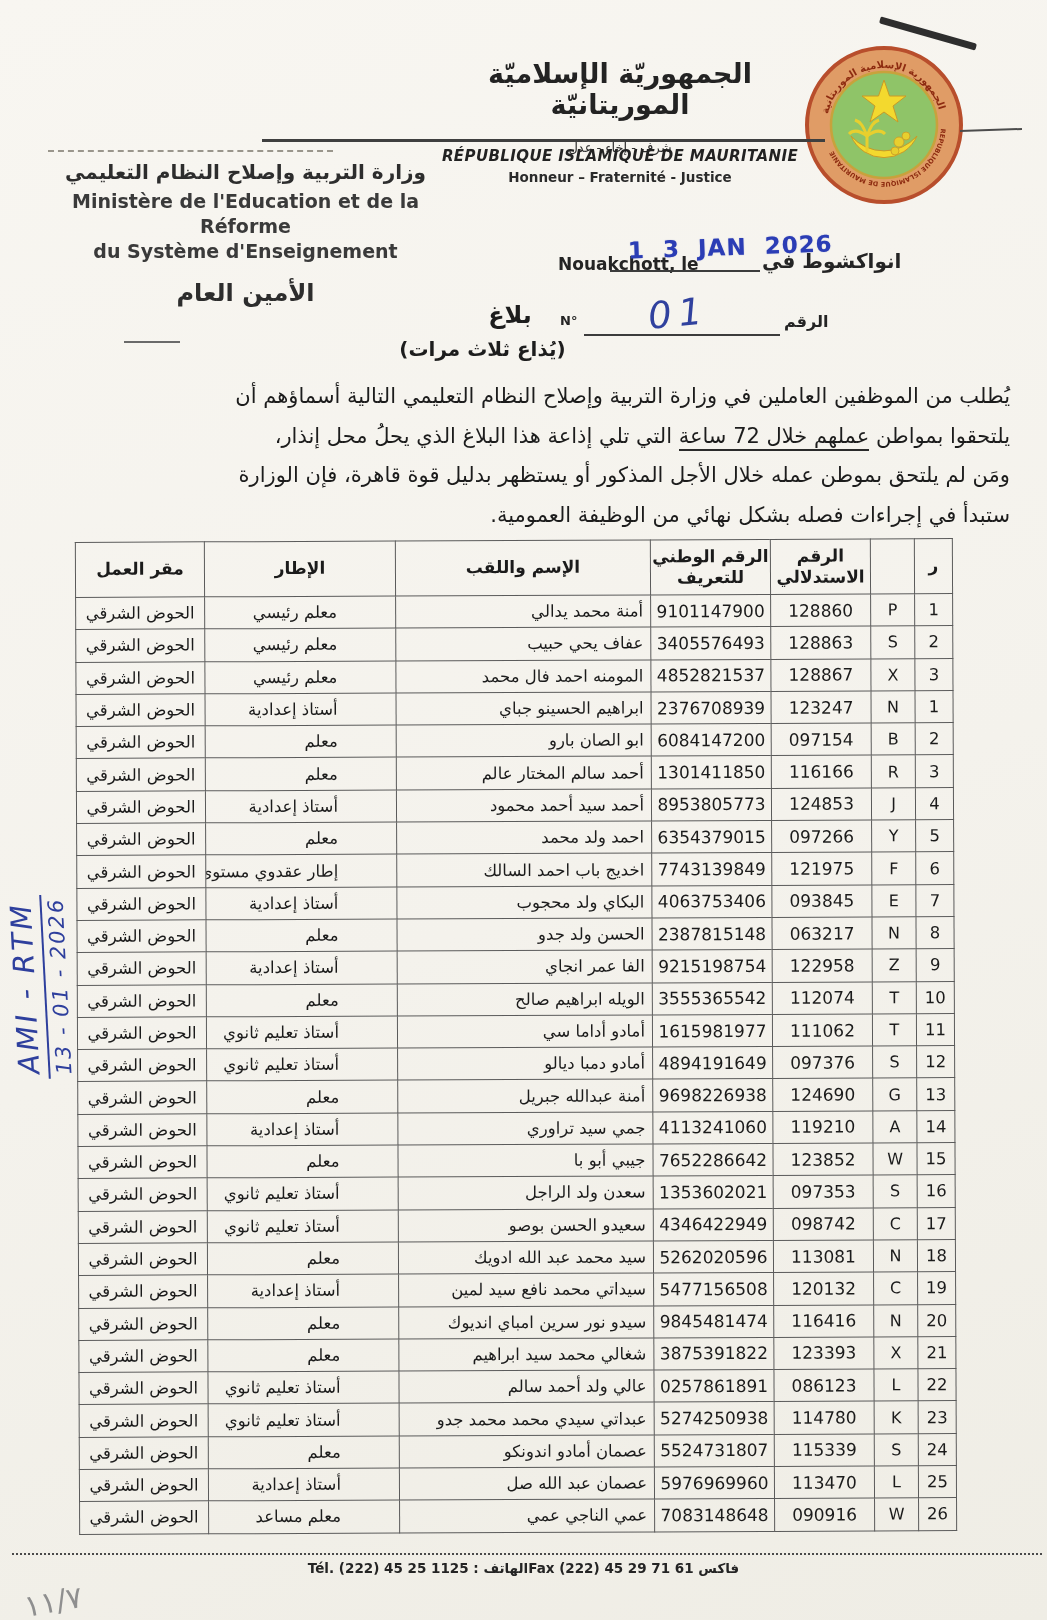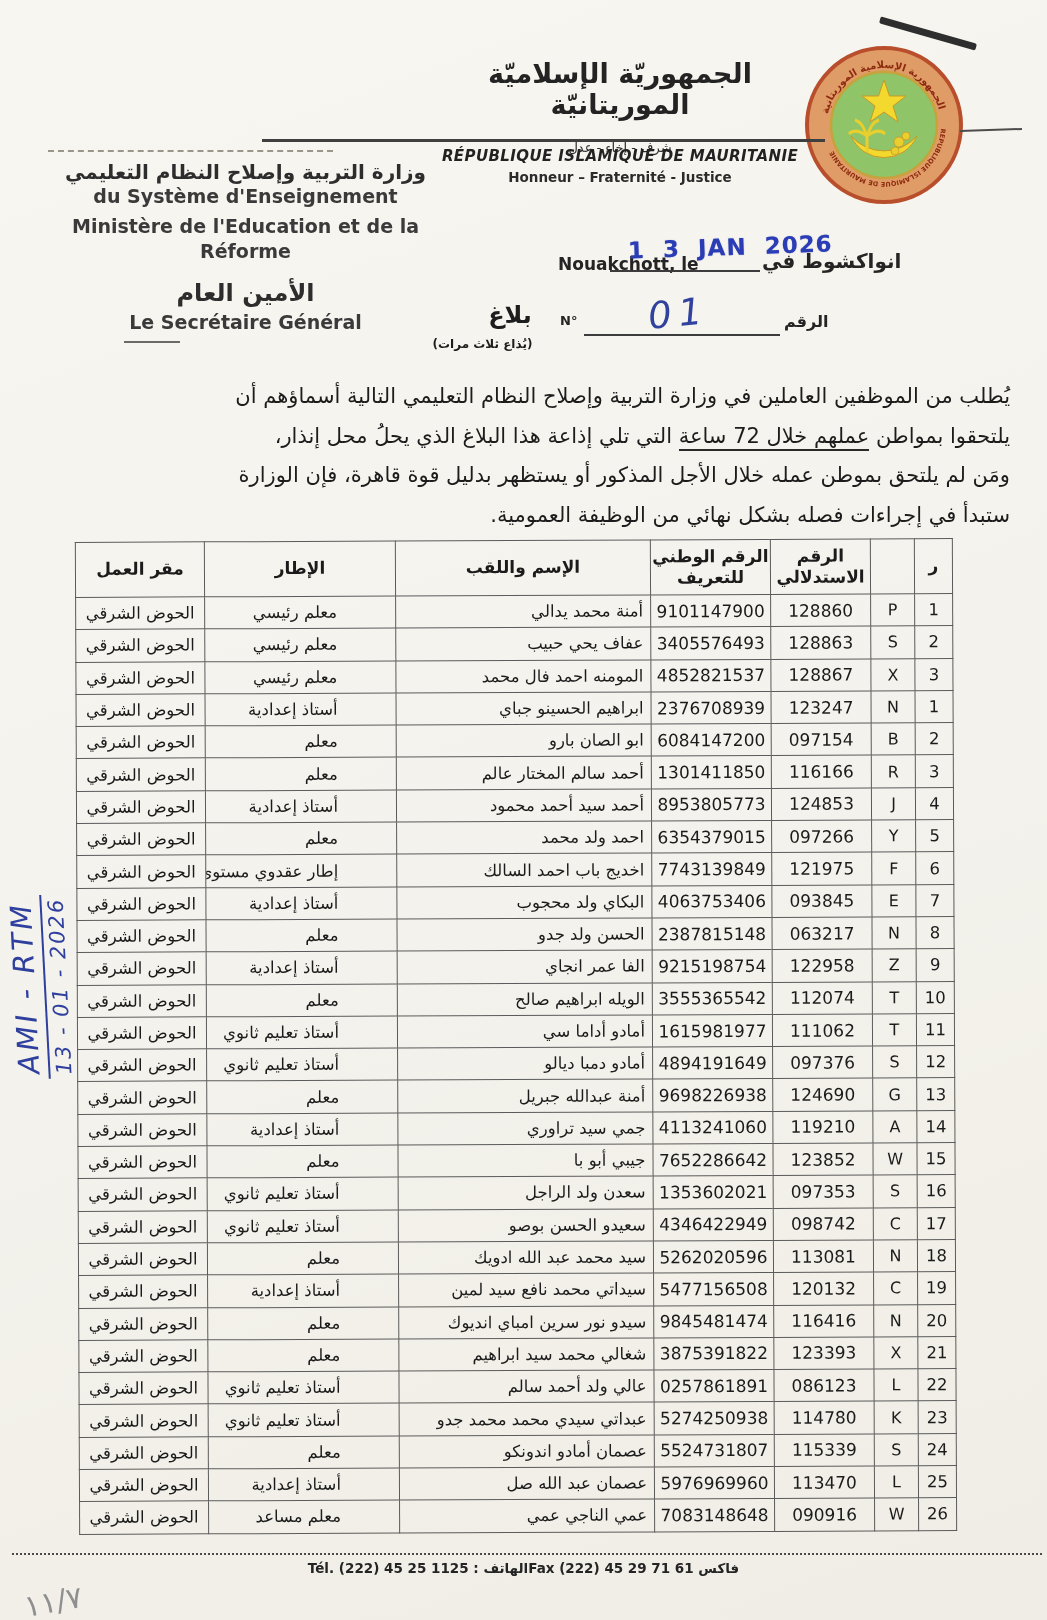--- a/index.html
+++ b/index.html
@@ -32,21 +32,21 @@
   .place-fr{left:558px;top:254px;font-size:17px;font-weight:bold;color:#242424;}
   .date-line{left:610px;top:270px;width:150px;border-bottom:2px solid #3c3c3c;}
   .date-stamp{left:628px;top:234px;font-size:23px;font-weight:bold;color:#2b3db5;letter-spacing:1px;word-spacing:9px;transform:rotate(-2deg);text-shadow:0 0 1px rgba(43,61,181,.5);}
   .place-ar{left:762px;top:249px;font-size:20px;font-weight:bold;direction:rtl;color:#242424;}
   .num-label-fr{left:560px;top:313px;font-size:13px;font-weight:bold;color:#242424;}
   .num-line{left:584px;top:334px;width:196px;border-bottom:2px solid #3c3c3c;}
   .num-value{left:648px;top:292px;font-size:37px;font-style:italic;color:#30419e;letter-spacing:7px;transform:rotate(-6deg);font-weight:500;}
   .num-label-ar{left:784px;top:312px;font-size:16px;font-weight:bold;direction:rtl;color:#242424;}
   
   .doc-title{left:455px;top:301px;width:110px;text-align:center;font-size:24px;font-weight:bold;direction:rtl;color:#1d1d1d;}
-  .doc-subtitle{left:395px;top:337px;width:175px;text-align:center;font-size:12px;font-weight:bold;direction:rtl;color:#1d1d1d;}
+  .doc-subtitle{left:395px;top:337px;width:175px;text-align:center;font-size:20px;font-weight:bold;direction:rtl;color:#1d1d1d;}
   .bodytext{left:92px;top:377px;right:37px;direction:rtl;text-align:right;font-size:21px;line-height:39.5px;color:#1c1c1c;}
   .bodytext .u{border-bottom:2px solid #2a2a2a;padding-bottom:1px;}
   
   .roster{left:77px;top:540px;width:877px;border-collapse:collapse;table-layout:fixed;direction:rtl;transform:rotate(-0.25deg);transform-origin:center;}
   .roster th,.roster td{border:1px solid #5b5b5b;color:#1b1b1b;overflow:hidden;white-space:nowrap;}
   .roster th{height:52px;font-size:17px;font-weight:bold;text-align:center;vertical-align:middle;line-height:1.25;white-space:normal;}
   .roster td{height:31.3px;padding:0 4px;font-size:16.5px;vertical-align:middle;text-align:center;}
   .col-num{width:38px;}  .col-letter{width:44px;}  .col-ref{width:100px;}
   .col-nid{width:120px;} .col-name{width:255px;}   .col-cadre{width:191px;} .col-work{width:129px;}
   .roster td.col-name{text-align:right;padding-right:7px;}
@@ -104,24 +104,23 @@
   <div class="abs hline-main"></div>
   <div class="abs hline-dash"></div>
   <div class="abs fr-block">
     <div class="state-fr">RÉPUBLIQUE ISLAMIQUE DE MAURITANIE</div>
     <div class="motto-fr">Honneur – Fraternité - Justice</div>
   </div>
 
   <div class="abs ministry-topline"></div>
   <div class="abs ministry-block">
     <div class="min-ar">وزارة التربية وإصلاح النظام التعليمي</div>
+    <div class="min-fr">Ministère de l'Education et de la Réforme</div>
     <div class="min-fr" style="margin-top:0;">du Système d'Enseignement</div>
-    <div class="min-fr">Ministère de l'Education et de la Réforme</div>
     <div class="office-ar">الأمين العام</div>
-    <div class="office-fr">Le Secrétaire Général</div>
   </div>
   <div class="abs dash-under-office"></div>
 
   <div class="abs place-fr">Nouakchott, le</div>
   <div class="abs date-line"></div>
   <div class="abs date-stamp">1 3  JAN  2026</div>
   <div class="abs place-ar">انواكشوط في</div>
 
   <div class="abs num-label-fr">N°</div>
   <div class="abs num-line"></div>

